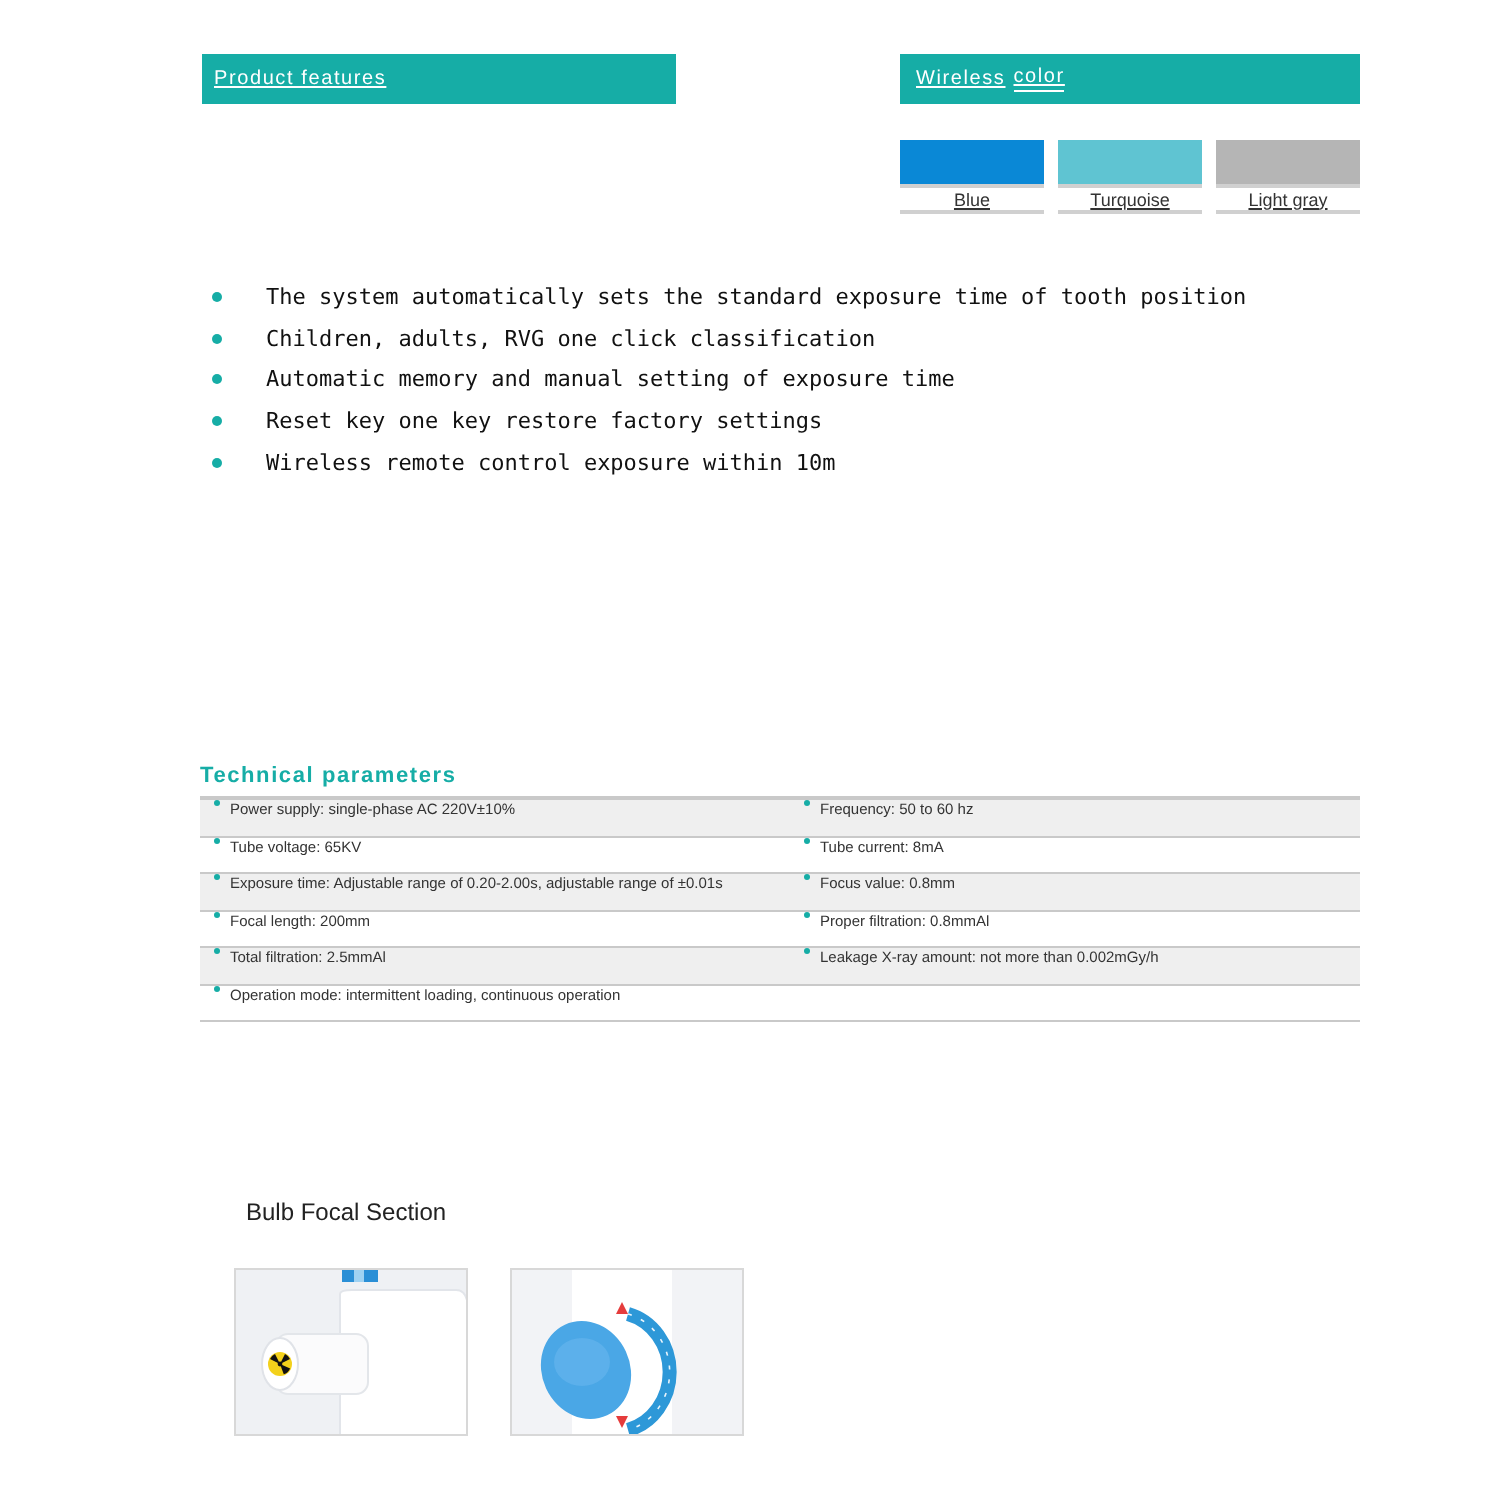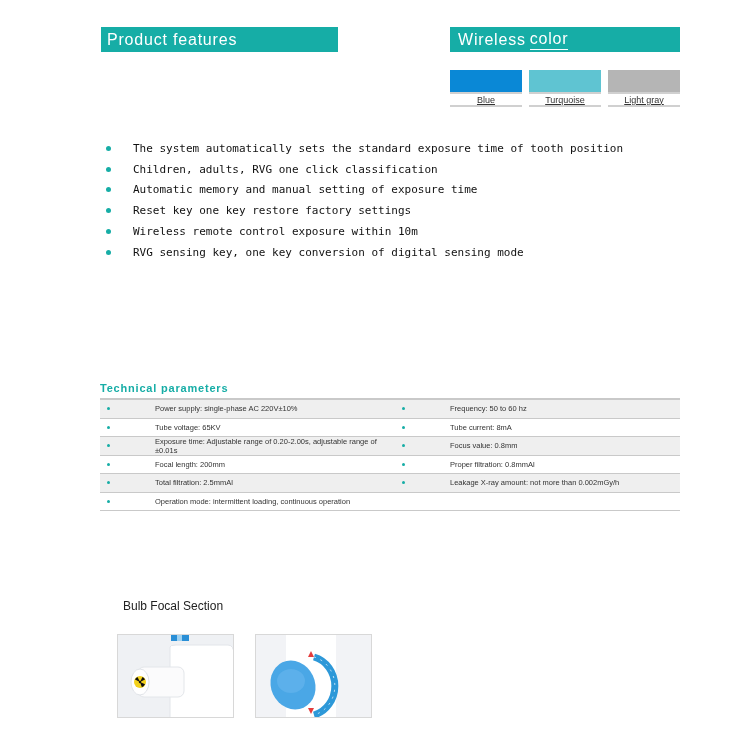--- a/index.html
+++ b/index.html
@@ -1,35 +1,35 @@
 <!DOCTYPE html>
 <html><head>
 <meta charset="utf-8">
 <style>
   html, body { margin:0; padding:0; background:#ffffff; }
   body { width:750px; height:750px; position:relative; overflow:hidden; font-family:"Liberation Sans", sans-serif; }
   .abs { position:absolute; }
 
-  .hdr-bar { background:#16ada6; color:#ffffff; height:25px; display:flex; align-items:center; font-size:16px; letter-spacing:0.8px; box-sizing:border-box; padding-left:6px; }
+  .hdr-bar { background:#16ada6; color:#ffffff; height:25px; display:flex; align-items:center; font-size:10px; letter-spacing:0.8px; box-sizing:border-box; padding-left:6px;text-decoration:underline; }
   .hdr-bar.left { left:100px; top:27px; width:238px; border-left:1px solid #ffffff; }
   .hdr-bar.right { left:450px; top:27px; width:230px; padding-left:8px; }
   .underlined { border-bottom:1px solid #ffffff; padding-bottom:1px; margin-left:4px; }
 
   .swatch { position:absolute; top:70px; height:22px; }
   .swatch-label { position:absolute; top:92px; height:15px; border-top:2px solid #d0d0d0; border-bottom:2px solid #d0d0d0; display:flex; align-items:center; justify-content:center; font-size:9px; color:#333; box-sizing:border-box;text-decoration:underline; }
 
   .features { position:absolute; left:100px; top:138px; width:560px; }
   .feature { display:flex; align-items:center; height:20.8px; font-family:"DejaVu Sans Mono", monospace; font-size:11px; color:#111; }
   .dot { width:5px; height:5px; border-radius:50%; background:#16ada6; margin-left:6px; margin-right:22px; flex:0 0 auto; }
 
   .tech-title { position:absolute; left:100px; top:382px; font-size:11px; font-weight:bold; color:#16ada6; letter-spacing:0.8px;text-align:center; }
   .tech-table { position:absolute; left:100px; top:398px; width:580px; border-top:2px solid #c9c9c9; }
   .trow { display:flex; height:17.5px; border-bottom:1.5px solid #c9c9c9; }
   .trow.shade { background:#efefef; }
-  .tcell { flex:0 0 auto; display:flex; align-items:center; font-size:7.5px; color:#333;gap:40px; }
+  .tcell { flex:0 0 auto; display:flex; align-items:flex-start; font-size:7.5px; color:#333; }
   .tcell.c1 { width:295px; }
   .tcell.c2 { width:285px; }
   .tdot { width:3px; height:3px; border-radius:50%; background:#16ada6; margin-left:7px; margin-right:5px; }
 
   .bulb-title { position:absolute; left:123px; top:599px; font-size:12px; color:#222; }
   .photo { position:absolute; top:634px; width:117px; height:84px; border:1px solid #d8d8d8; background:#f4f5f7; overflow:hidden; box-sizing:border-box; }
 </style>
 </head>
 <body>
 
@@ -63,24 +63,20 @@
       <span class="dot"></span>
       <span>Automatic memory and manual setting of exposure time</span>
     </div>
   <div class="feature">
       <span class="dot"></span>
       <span>Reset key one key restore factory settings</span>
     </div>
   <div class="feature">
       <span class="dot"></span>
       <span>Wireless remote control exposure within 10m</span>
-    </div>
-  <div class="feature">
-      <span class="dot"></span>
-      <span>RVG sensing key, one key conversion of digital sensing mode</span>
     </div>
 </div>
 
 <div class="tech-title">Technical parameters</div>
 <div class="tech-table">
   <div class="trow shade">
     <div class="tcell c1">
         <span class="tdot"></span>
         <span>Power supply: single-phase AC 220V±10%</span>
       </div>

